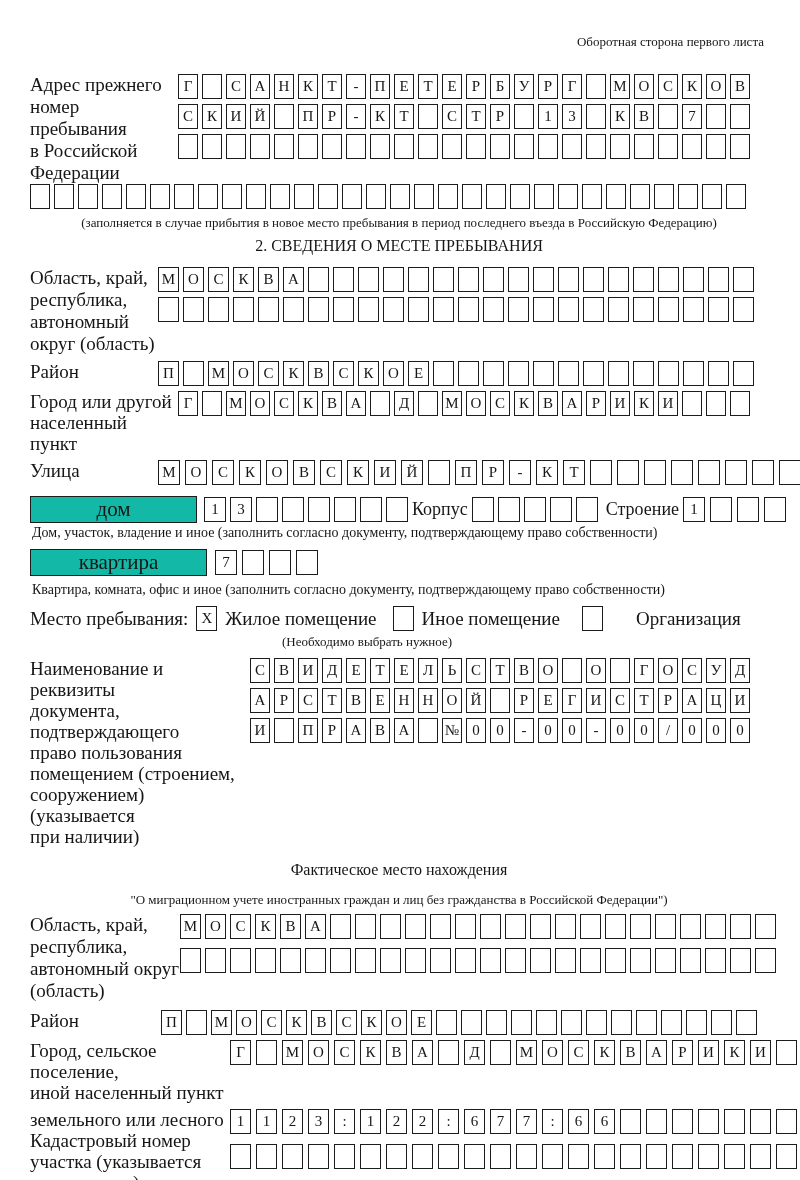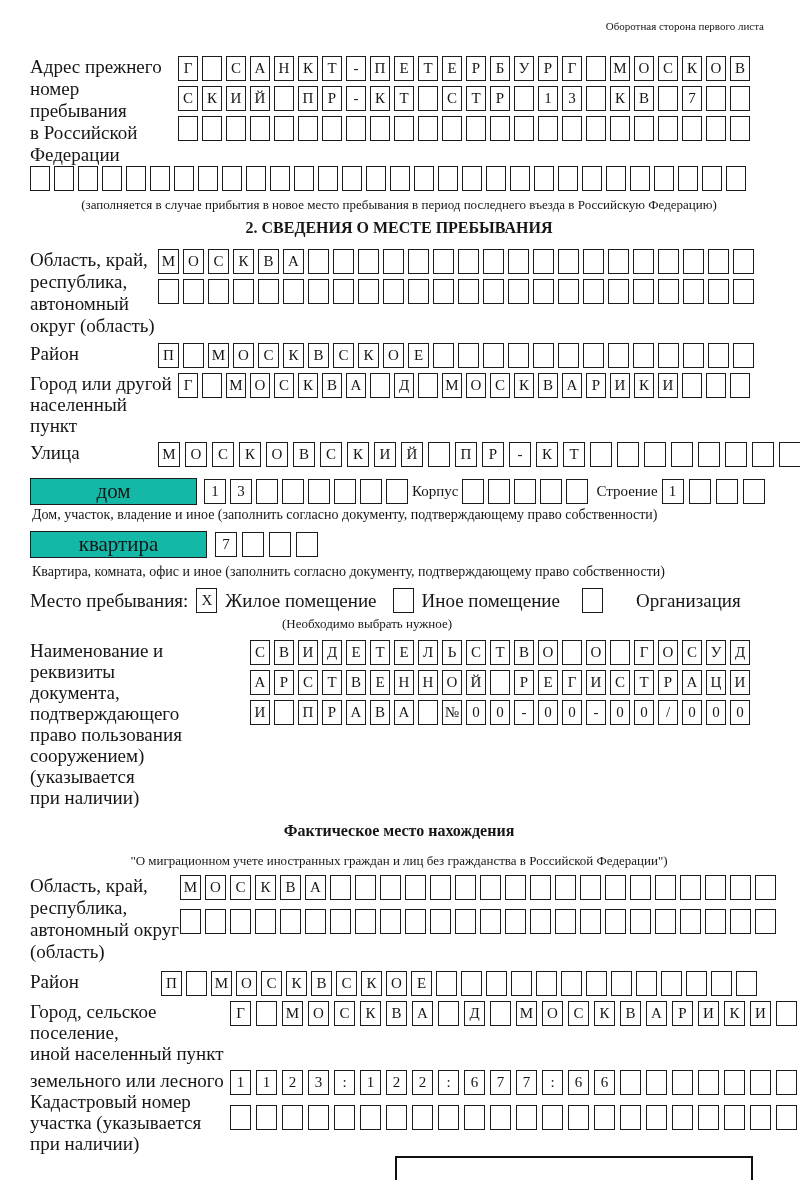--- a/index.html
+++ b/index.html
@@ -2,21 +2,21 @@
 <html><head>
 <meta charset="utf-8">
 <style>
   *{margin:0;padding:0;box-sizing:border-box}
   html,body{background:#fff}
   body{
     width:800px;height:1180px;overflow:hidden;position:relative;
     color:#161616;font-family:"Liberation Serif","DejaVu Serif",serif;
   }
   .page{padding:10px 32px 0 30px}
-  .header-note{text-align:right;font-size:11px;margin:10px 4px 24px 0}
+  .header-note{text-align:right;font-size:13px;margin:24px 4px 24px 0}
 
   .row{display:flex;align-items:flex-start}
   .vcenter{align-items:center}
   .label{font-size:19px;line-height:22px}
   .lbl-tight{line-height:21px}
   .lw148{flex:0 0 148px;width:148px}
   .lw128{flex:0 0 128px;width:128px}
   .lw150{flex:0 0 150px;width:150px}
   .lw131{flex:0 0 131px;width:131px}
   .lw200{flex:0 0 200px;width:200px}
@@ -26,28 +26,28 @@
   .cell{
     flex:0 0 auto;width:20px;height:25px;border:1.7px solid #1c1c1c;
     font-size:15px;text-align:center;line-height:22px;background:#fff;
   }
   .cw21 .cell{width:21px}
   .cw22 .cell{width:22px;}
   .g5{gap:5px}
   .mb0{margin-bottom:0}
 
   .hint{font-size:13px;text-align:center;margin:2px 0 4px 0;line-height:17px}
-  .sec-title{font-size:16px;font-weight:bold;text-align:center;margin:6px 0 12px 0}
+  .sec-title{font-size:16px;font-weight:normal;text-align:center;margin:6px 0 12px 0}
   .note{font-size:14px;margin:2px 0 8px 2px}
 
   .widebox{
     border:1.7px solid #1c1c1c;height:27px;text-align:center;
     font-size:21px;line-height:25px;background:#14b8a6;flex:0 0 auto;
   }
-  .inline-lbl{font-size:15px;line-height:27px;padding:0 4px;flex:0 0 auto}
+  .inline-lbl{font-size:18px;line-height:27px;padding:0 4px;flex:0 0 auto}
   .checkbox{
     flex:0 0 auto;width:21px;height:25px;border:1.7px solid #1c1c1c;
     font-size:15px;text-align:center;line-height:22px;margin:0 8px
   }
   .stay-hint{width:330px;margin-left:172px;text-align:center;font-size:13px;margin-top:3px}
 
   .stamp-wrap{margin-left:365px;width:370px;margin-top:2px}
   .stamp-box{width:358px;height:176px;border:2px solid #111;background:#fff}
 
   .mt6{margin-top:6px}.mt8{margin-top:8px}.mt14{margin-top:14px}
@@ -389,20 +389,21 @@
     <span class="checkbox" style="margin-left:22px"></span>
     <span class="label" style="margin-left:25px">Организация</span>
   </div>
   <div class="stay-hint">(Необходимо выбрать нужное)</div>
 
   <div class="row mt8">
     <div class="label lbl-tight lw220">
         <div>Наименование и реквизиты</div>
         <div>документа, подтверждающего</div>
         <div>право пользования</div>
+        <div>помещением (строением,</div>
         <div>сооружением) (указывается</div>
         <div>при наличии)</div>
       </div>
     <div>
       <div class="cells">
           <span class="cell">С</span>
           <span class="cell">В</span>
           <span class="cell">И</span>
           <span class="cell">Д</span>
           <span class="cell">Е</span>

